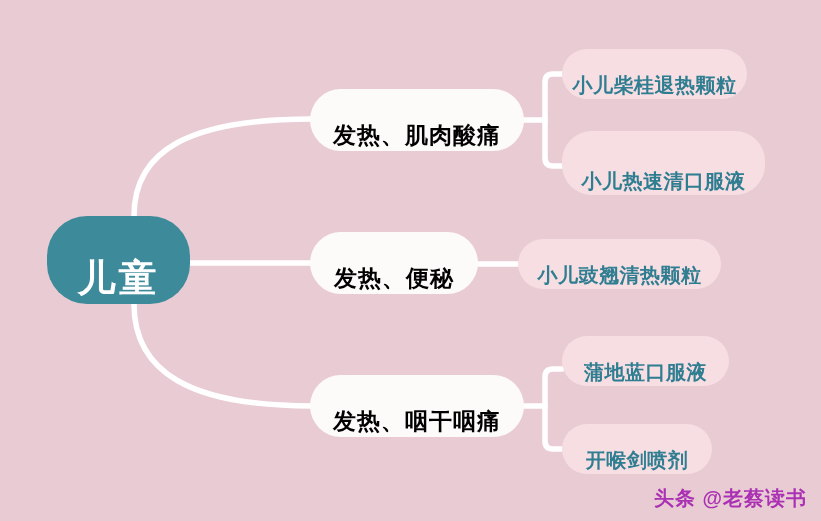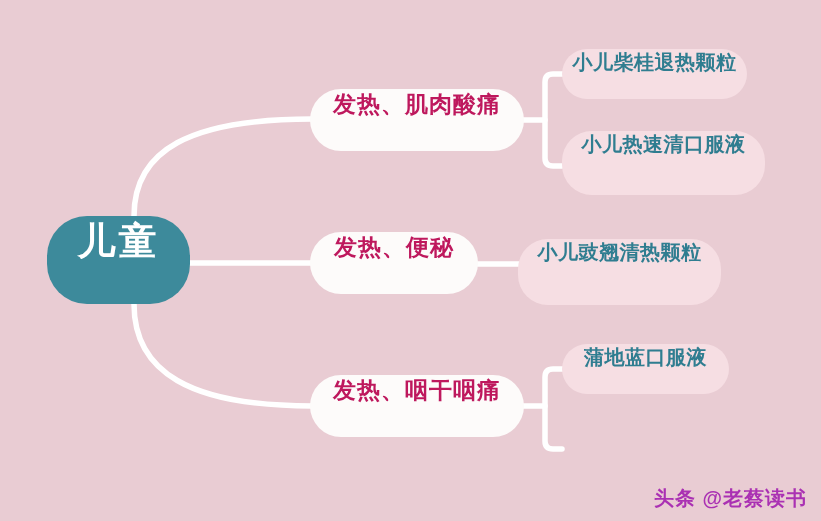--- a/index.html
+++ b/index.html
@@ -22,21 +22,21 @@
   #connectors {
     position: absolute;
     left: 0;
     top: 0;
     width: 821px;
     height: 521px;
   }
   .node {
     position: absolute;
     display: flex;
-    align-items: flex-start;
+    align-items: flex-end;
     justify-content: center;
     box-sizing: border-box;
     white-space: nowrap;
   }
 
   
   #root-node {
     left: 47px;
     top: 216px;
     width: 143px;
@@ -47,21 +47,21 @@
     font-size: 38px;
     font-weight: bold;
     letter-spacing: 3px;
     z-index: 3;
   }
 
   
   .branch-node {
     background: #fdfbfa;
     border-radius: 34px;
-    color: #be185d;
+    color: #000000;
     font-size: 23px;
     font-weight: bold;
     letter-spacing: 1px;
     z-index: 3;
   }
   #branch-0 { left: 310px; top: 89px;  width: 214px; height: 62px; }
   #branch-1 { left: 310px; top: 232px; width: 168px; height: 62px; }
   #branch-2 { left: 310px; top: 375px; width: 214px; height: 62px; }
 
   
@@ -69,22 +69,22 @@
     background: #f6dee3;
     border-radius: 30px;
     color: #2f7d90;
     font-size: 20px;
     font-weight: bold;
     letter-spacing: 0.5px;
     z-index: 3;
   }
   #leaf-0-0 { left: 562px; top: 49px;  width: 185px; height: 50px; }
   #leaf-0-1 { left: 562px; top: 131px; width: 203px; height: 64px; }
-  #leaf-1-0 { left: 518px; top: 239px; width: 203px; height: 66px; }
-  #leaf-2-0 { left: 562px; top: 344px; width: 167px; height: 50px; }
+  #leaf-1-0 { left: 518px; top: 239px; width: 203px; height: 50px; }
+  #leaf-2-0 { left: 562px; top: 336px; width: 167px; height: 50px; }
   #leaf-2-1 { left: 562px; top: 424px; width: 150px; height: 50px; }
 
   #watermark {
     position: absolute;
     right: 14px;
     bottom: 9px;
     font-size: 20px;
     font-weight: bold;
     color: #a21caf;
     opacity: 0.88;
@@ -134,16 +134,19 @@
   </div>
   <div class="node leaf-node" id="leaf-0-1">
     <span>小儿热速清口服液</span>
   </div>
   <div class="node leaf-node" id="leaf-1-0">
     <span>小儿豉翘清热颗粒</span>
   </div>
   <div class="node leaf-node" id="leaf-2-0">
     <span>蒲地蓝口服液</span>
   </div>
+  <div class="node leaf-node" id="leaf-2-1">
+    <span>开喉剑喷剂</span>
+  </div>
 
   <div id="watermark">头条 @老蔡读书</div>
 
 </div>
 
 </body></html>

